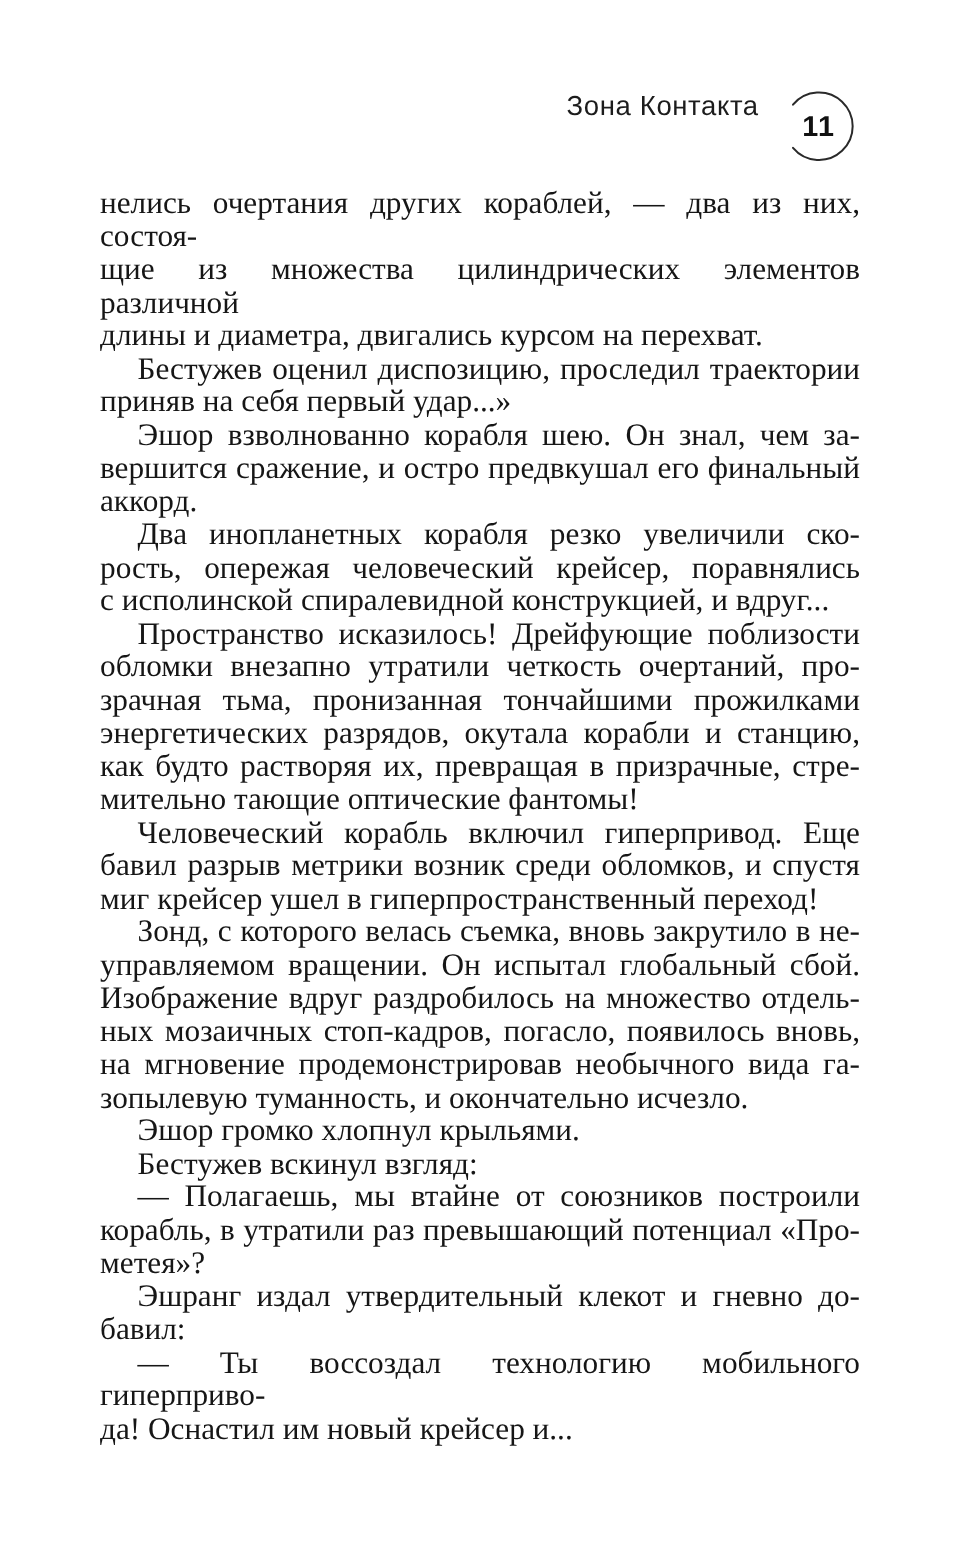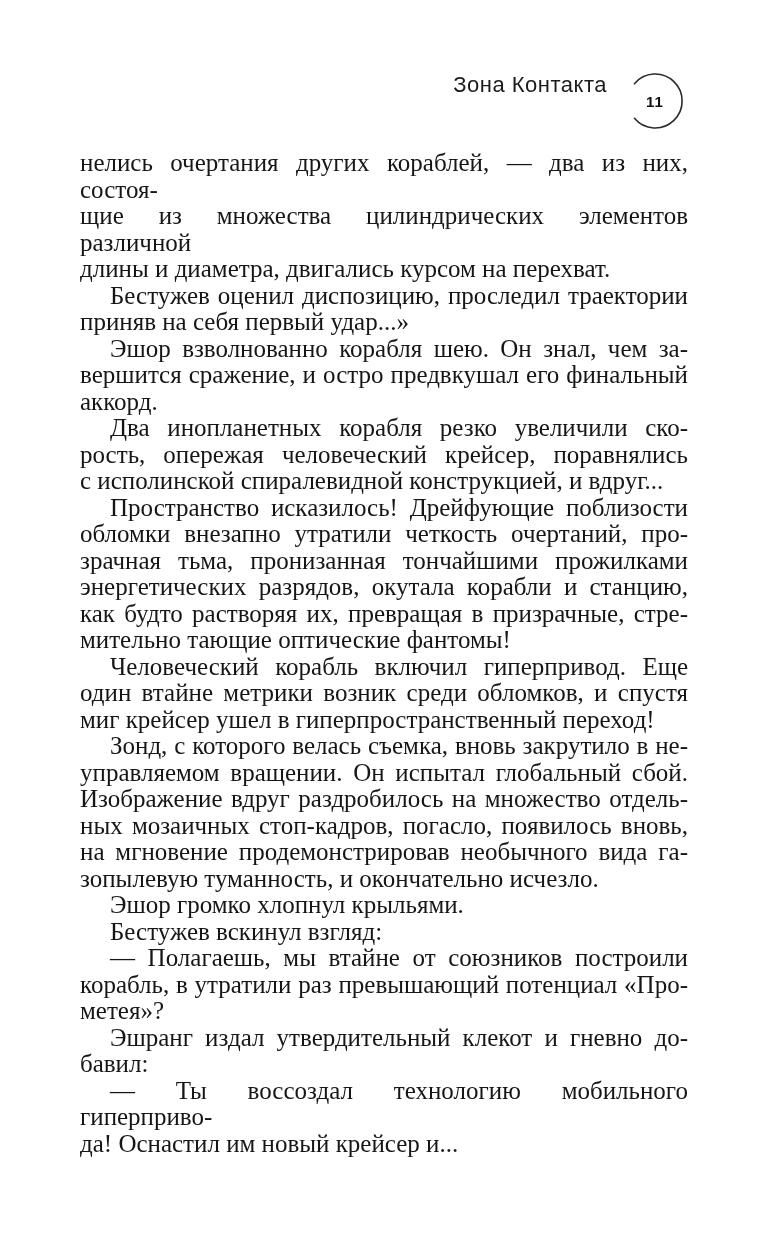--- a/index.html
+++ b/index.html
@@ -40,21 +40,21 @@
   }
   .pageno-wrap svg {
     position: absolute;
     top: 0;
     left: 0;
     width: 58px;
     height: 58px;
   }
   .pageno {
     position: relative;
-    font-size: 15px;
+    font-size: 23px;
     font-weight: bold;
     color: #111111;
     letter-spacing: 1px;
   }
   .text-block {
     position: absolute;
     top: 150px;
     left: 80px;
     width: 608px;
     font-size: 25px;
@@ -114,21 +114,21 @@
       <div class="paragraph">
         <div class="line first">Пространство исказилось! Дрейфующие поблизости</div>
         <div class="line">обломки внезапно утратили четкость очертаний, про-</div>
         <div class="line">зрачная тьма, пронизанная тончайшими прожилками</div>
         <div class="line">энергетических разрядов, окутала корабли и станцию,</div>
         <div class="line">как будто растворяя их, превращая в призрачные, стре-</div>
         <div class="line last">мительно тающие оптические фантомы!</div>
       </div>
       <div class="paragraph">
         <div class="line first">Человеческий корабль включил гиперпривод. Еще</div>
-        <div class="line">один втайне метрики возник среди обломков, и спустя</div>
+        <div class="line">бавил разрыв метрики возник среди обломков, и спустя</div>
         <div class="line last">миг крейсер ушел в гиперпространственный переход!</div>
       </div>
       <div class="paragraph">
         <div class="line first">Зонд, с которого велась съемка, вновь закрутило в не-</div>
         <div class="line">управляемом вращении. Он испытал глобальный сбой.</div>
         <div class="line">Изображение вдруг раздробилось на множество отдель-</div>
         <div class="line">ных мозаичных стоп-кадров, погасло, появилось вновь,</div>
         <div class="line">на мгновение продемонстрировав необычного вида га-</div>
         <div class="line last">зопылевую туманность, и окончательно исчезло.</div>
       </div>

